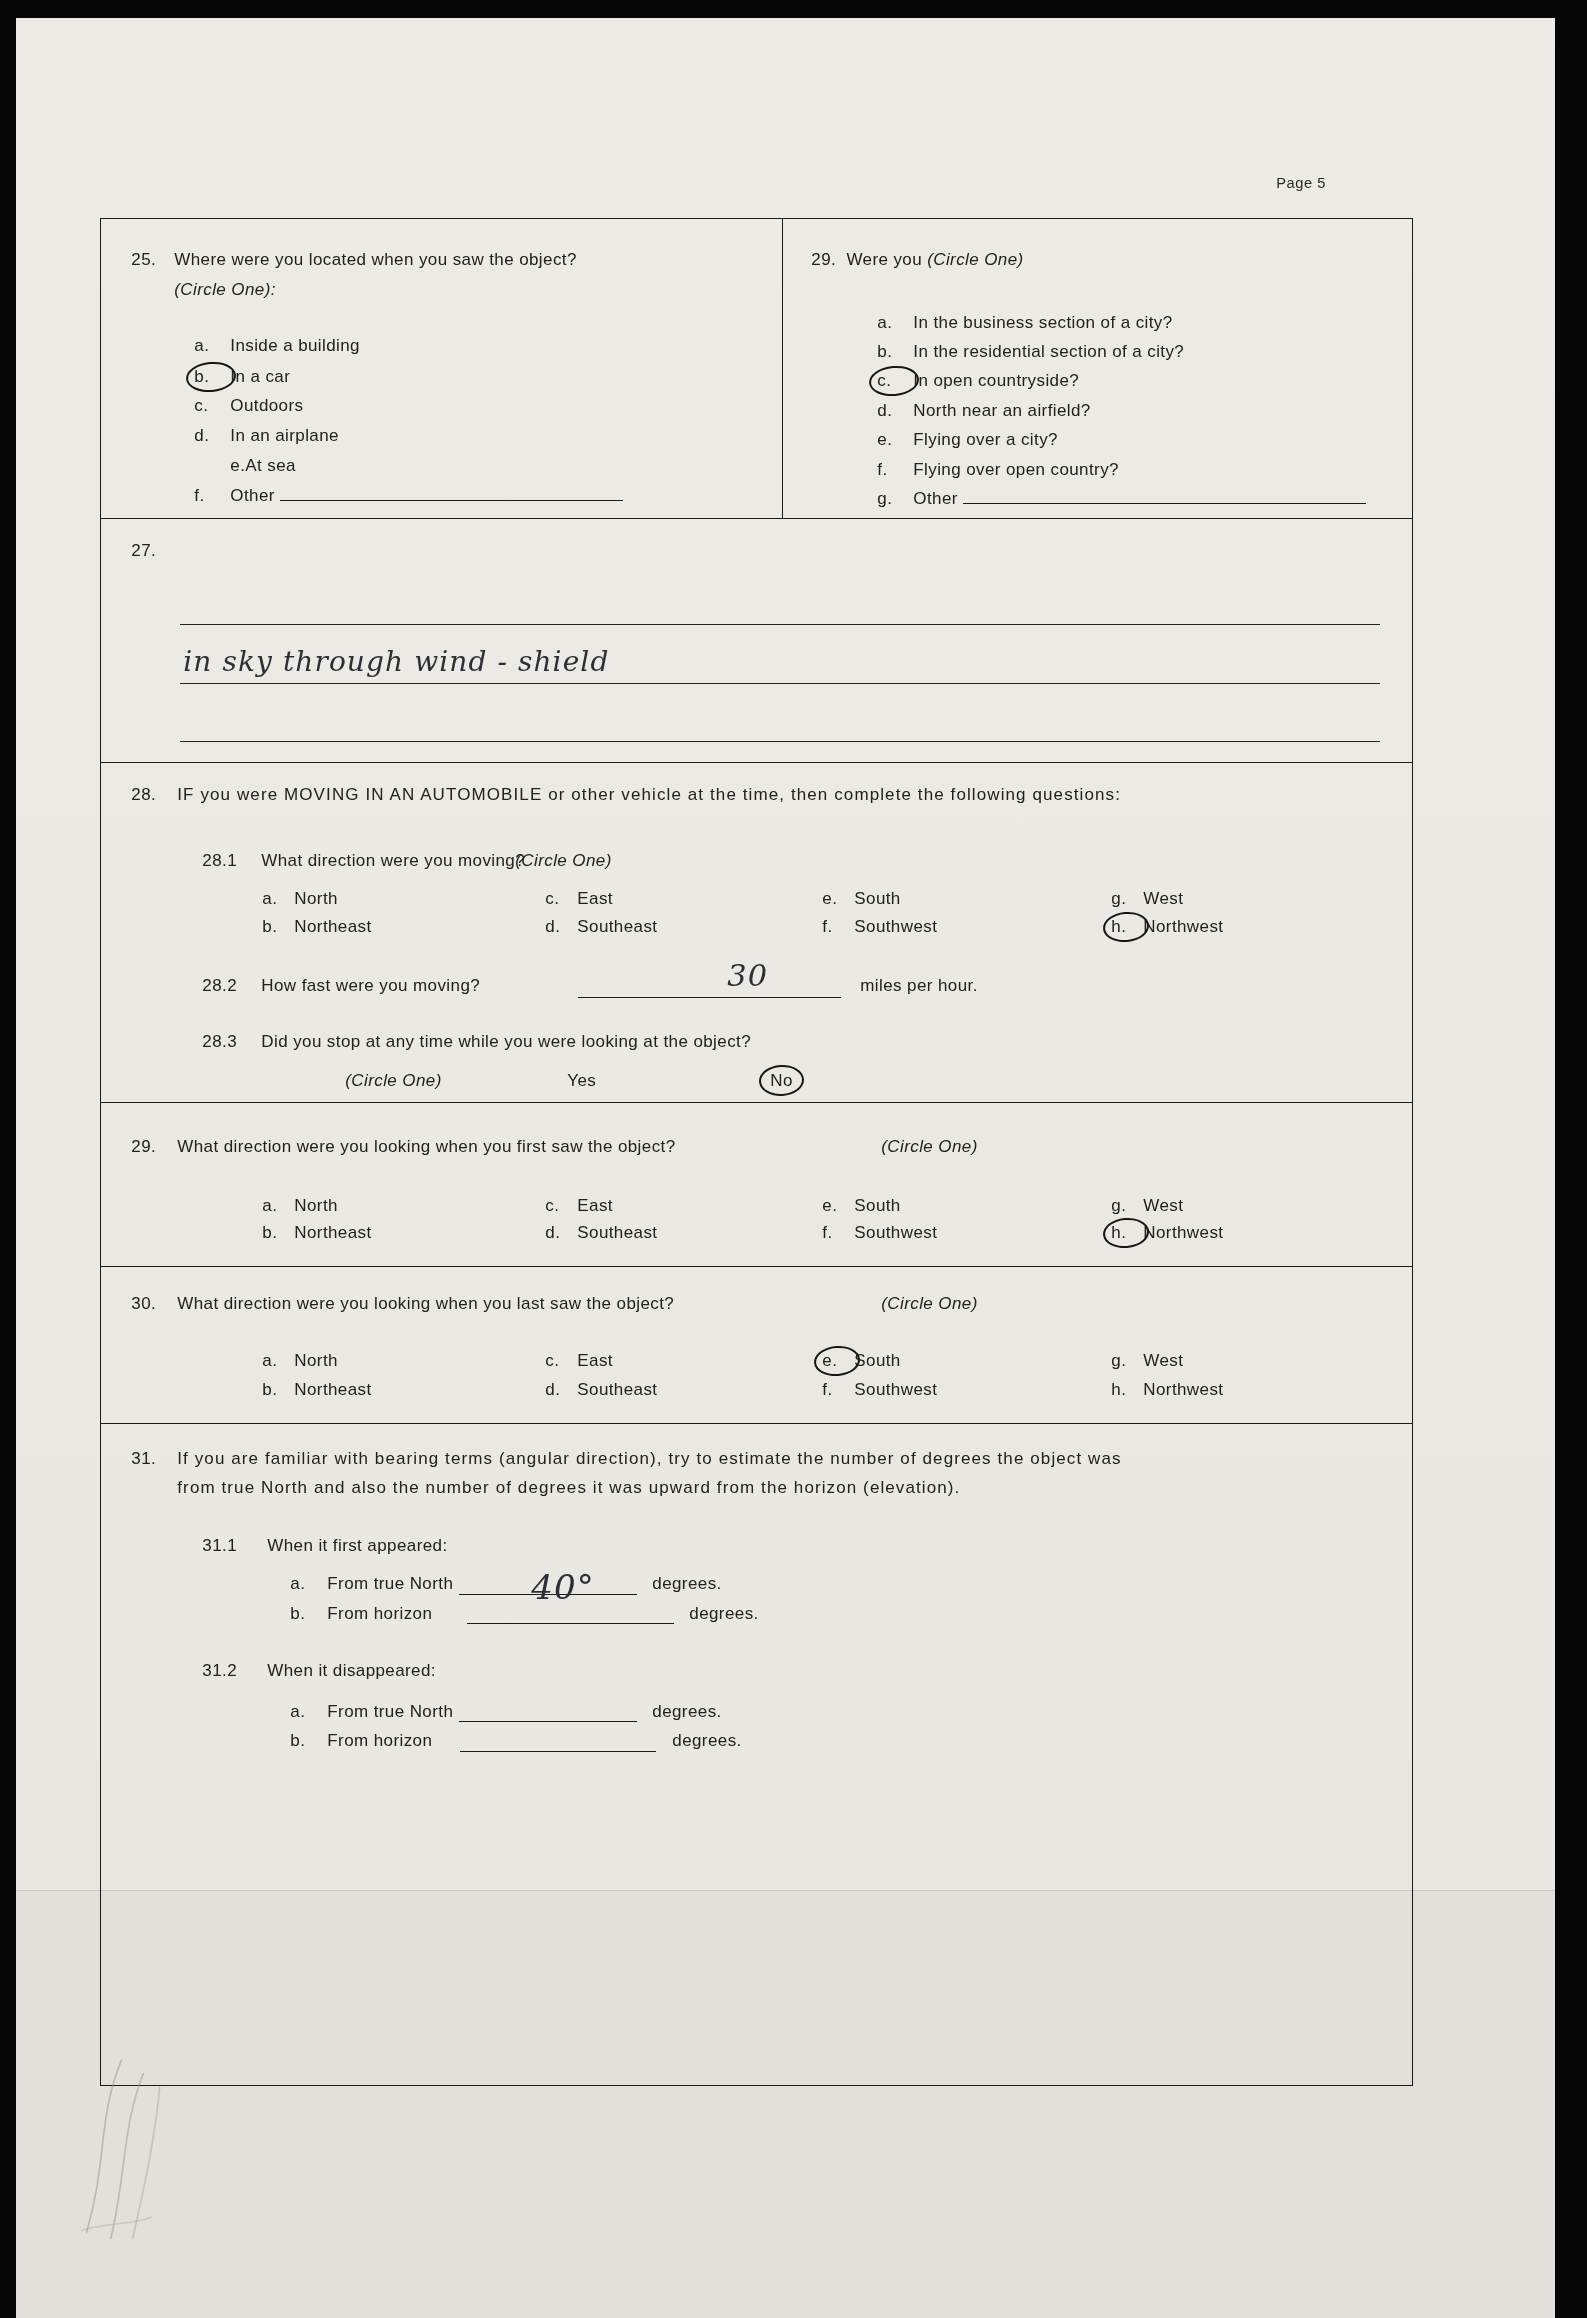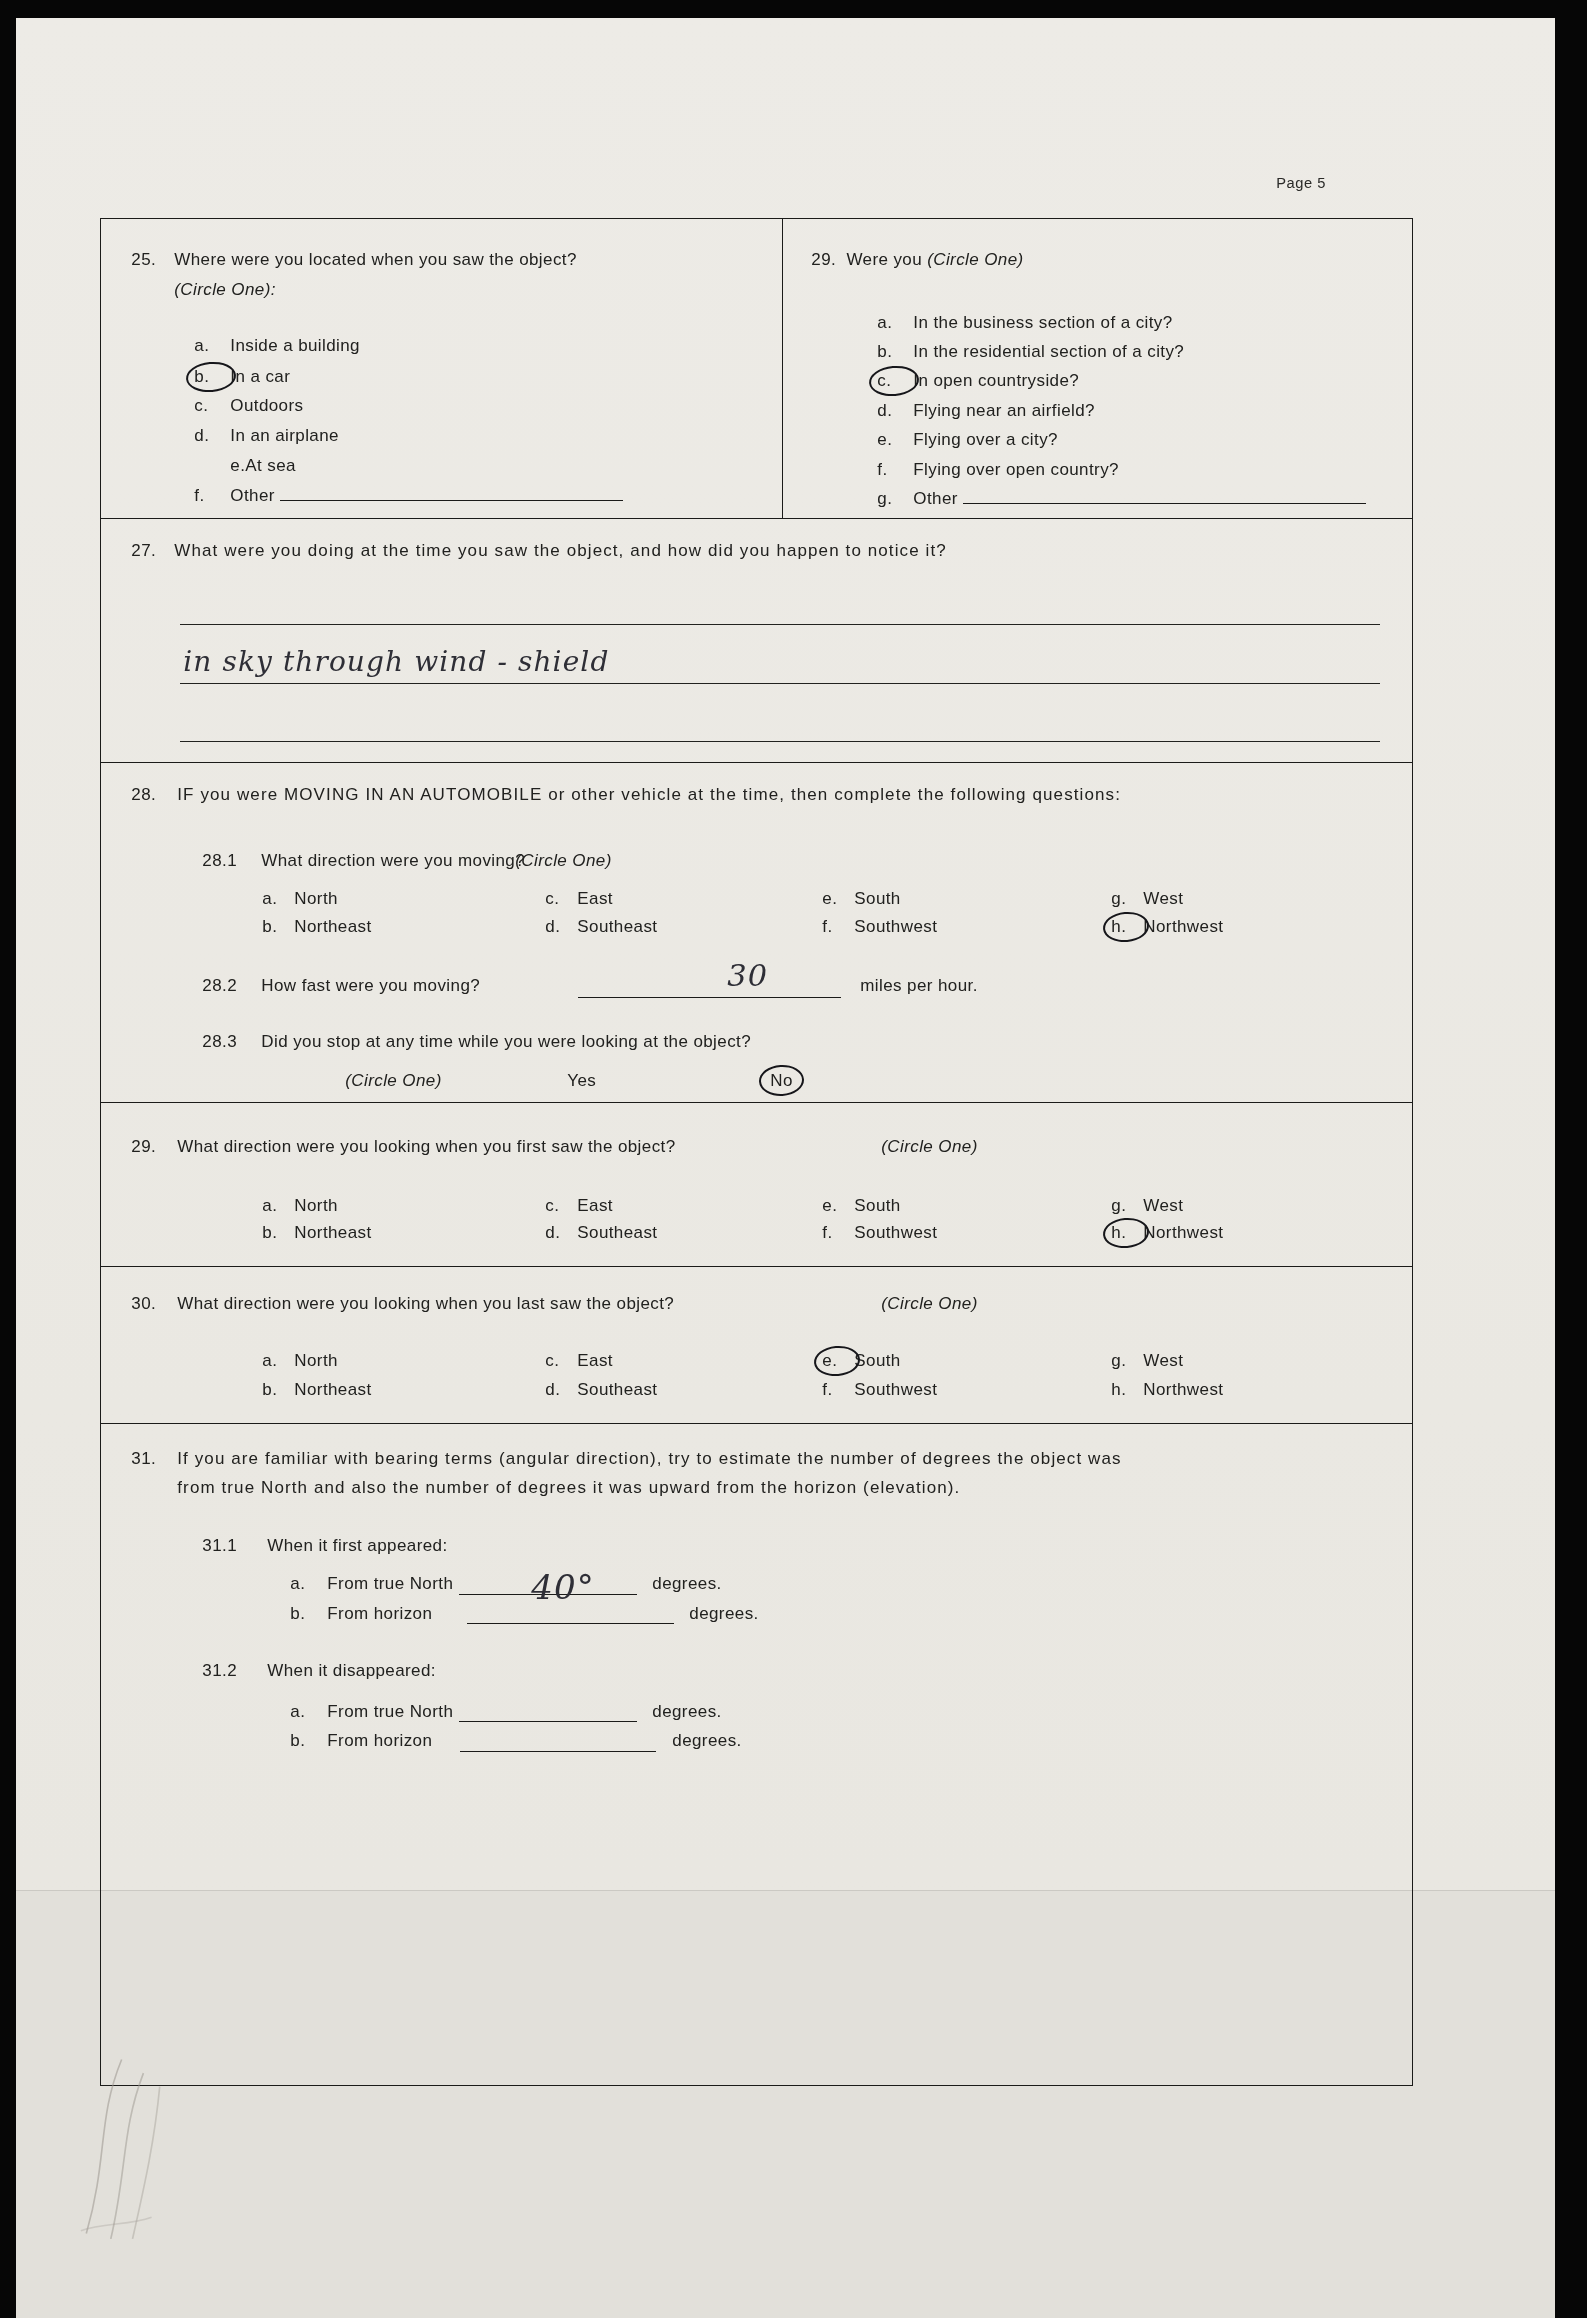--- a/index.html
+++ b/index.html
@@ -101,38 +101,37 @@
           <div class="abs" style="left:94px; top:94px;">
             <span class="olet">a.</span><span>In the business section of a city?</span>
           </div>
           <div class="abs" style="left:94px; top:123px;">
             <span class="olet">b.</span><span>In the residential section of a city?</span>
           </div>
           <div class="abs" style="left:94px; top:152px;">
             <span class="olet circ">c.</span><span>In open countryside?</span>
           </div>
           <div class="abs" style="left:94px; top:182px;">
-            <span class="olet">d.</span><span>Flying near an airfield?</span>
+            <span class="olet">d.</span><span>North near an airfield?</span>
           </div>
           <div class="abs" style="left:94px; top:211px;">
             <span class="olet">e.</span><span>Flying over a city?</span>
           </div>
           <div class="abs" style="left:94px; top:241px;">
             <span class="olet">f.</span><span>Flying over open country?</span>
           </div>
           <div class="abs" style="left:94px; top:270px;">
             <span class="olet">g.</span><span>Other</span>
             <span class="blank" style="width:403px;"></span>
           </div>
         </div>
       </div>
 
       <div class="sec sec2">
         <span class="abs" style="left:30px; top:22px;">27.</span>
-        <span class="abs long" style="left:73px; top:22px;">What were you doing at the time you saw the object, and how did you happen to notice it?</span>
 
         <div class="rule" style="top:105px;"></div>
         <div class="hand" style="left:82px; top:126px; font-size:28px;">in sky through wind - shield</div>
         <div class="rule" style="top:164px;"></div>
         <div class="rule" style="top:222px;"></div>
       </div>
 
       <div class="sec sec3">
         <span class="abs" style="left:30px; top:22px;">28.</span>
         <span class="abs long" style="left:76px; top:22px;">IF you were MOVING IN AN AUTOMOBILE or other vehicle at the time, then complete the following questions:</span>

